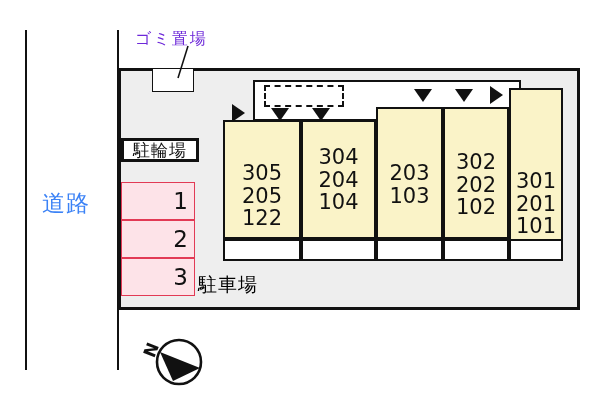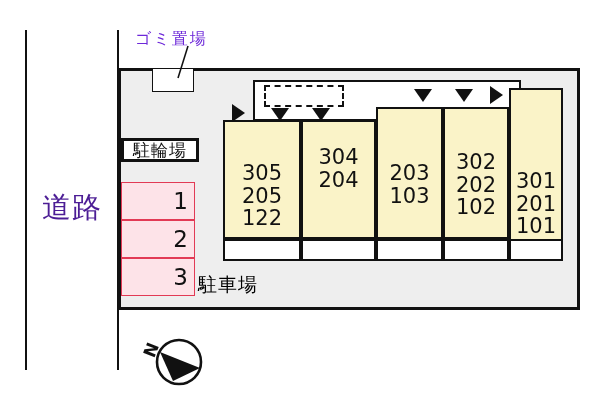--- a/index.html
+++ b/index.html
@@ -9,21 +9,21 @@
     font-family:"DejaVu Sans","Liberation Sans",sans-serif;
     overflow:hidden;
     position:relative;
   }
   #stage{position:absolute;left:0;top:0;width:600px;height:400px;}
 
   
   .road-line{position:absolute;width:0;border-left:2px solid #111;}
   .road-label{
     position:absolute;
-    font-size:29px;color:#4c1d95;
+    font-size:23px;color:#3b82f6;
     letter-spacing:1px;
     white-space:nowrap;
     font-family:Liberation Sans, sans-serif;
   }
 
   
   #site{
     position:absolute;
     background:#eeeeee;
     border:3px solid #111;
@@ -182,20 +182,21 @@
       <div>305</div>
       <div>205</div>
       <div>122</div>
     </div>
   </div>
 
   <div class="unit" style="left:301px;top:120px;width:75px;height:119px;">
     <div class="unit-nums" style="top:24px;">
       <div>304</div>
       <div>204</div>
+      <div>104</div>
     </div>
   </div>
 
   <div class="unit" style="left:376px;top:107px;width:67px;height:132px;">
     <div class="unit-nums" style="top:53px;">
       <div>203</div>
       <div>103</div>
     </div>
   </div>
 

